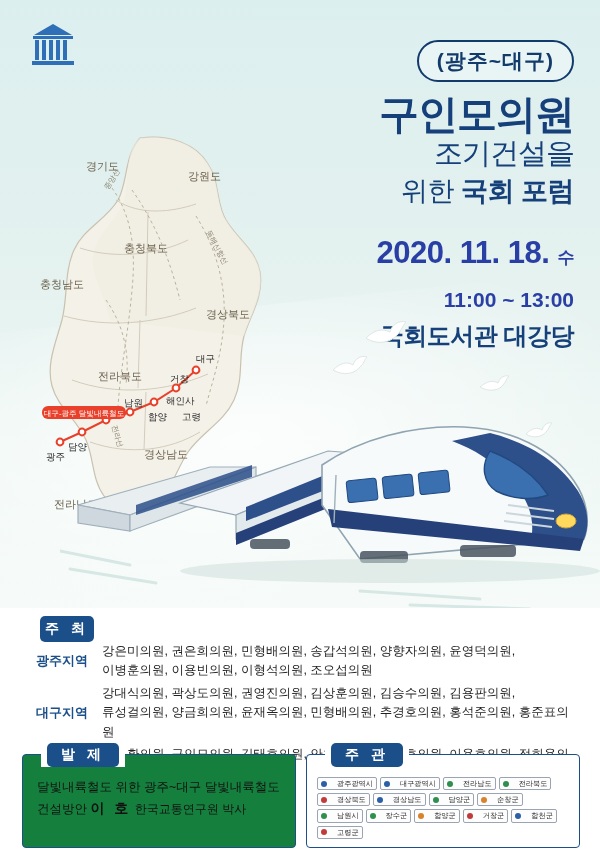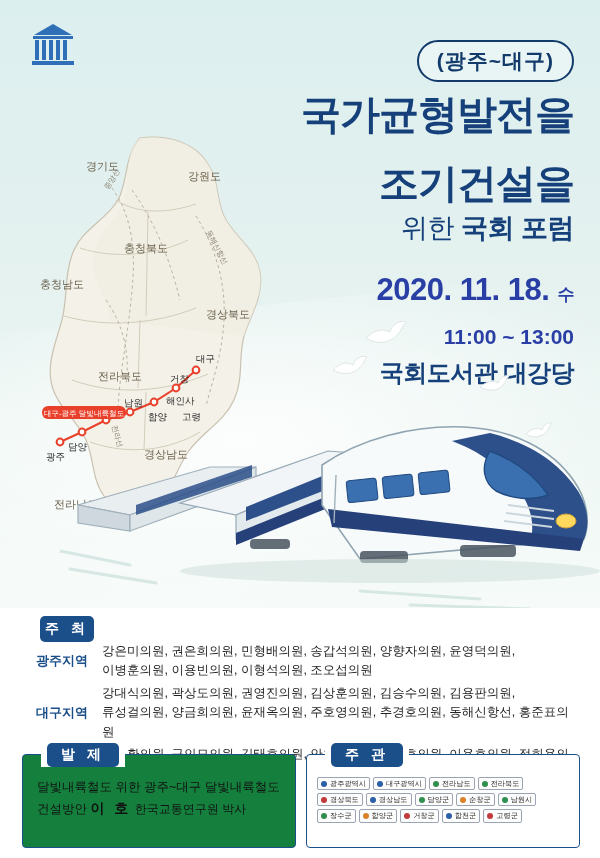--- a/index.html
+++ b/index.html
@@ -38,21 +38,21 @@
     color:#1f3a6e;
   }
   .route-pill{
     display:inline-block;
     border:2px solid #123a6b;border-radius:22px;
     padding:5px 18px;font-size:21px;font-weight:bold;color:#123a6b;
     background:rgba(255,255,255,.35);
     letter-spacing:1px;
   }
   .t1{font-size:40px;font-weight:bold;color:#15407a;letter-spacing:-1px;margin-top:10px;line-height:1.12;}
-  .t2{font-size:40px;font-weight:bold;color:#15407a;letter-spacing:-1px;line-height:1.12;margin-top:24px;}
+  .t2{font-size:29px;font-weight:normal;color:#15407a;letter-spacing:-1px;line-height:1.12;}
   .t3{font-size:27px;color:#15407a;margin-top:4px;letter-spacing:-0.5px;}
   .t3 b{font-weight:bold;}
   .date{
     margin-top:26px;font-size:31px;font-weight:bold;color:#2a3fa5;letter-spacing:-0.5px;
   }
   .date .dow{font-size:17px;font-weight:bold;}
   .time{margin-top:17px;font-size:21px;color:#2a3fa5;font-weight:bold;}
   .venue{margin-top:8px;font-size:24px;font-weight:bold;color:#15407a;letter-spacing:-0.5px;}
   
   .dove{position:absolute;}
@@ -83,21 +83,21 @@
   .panel-tag .tag{padding:3px 14px;}
   .present{
     position:absolute;left:14px;top:22px;width:248px;font-size:12.5px;color:#111;line-height:1.6;
   }
   .present .name{font-weight:bold;font-size:14px;letter-spacing:3px;}
   .present .aff{font-size:12px;}
   
   .chips{position:absolute;left:10px;top:22px;width:252px;display:flex;flex-wrap:wrap;gap:3px 3px;}
   .chip{
     border:1px solid #9aa4b3;border-radius:2px;font-size:7.2px;color:#2a2a2a;
-    padding:2px 3px;background:#fdfdfd;display:flex;align-items:center;gap:3px;
+    padding:2px 3px;background:#fdfdfd;display:flex;align-items:center;gap:10px;
     line-height:1;white-space:nowrap;
   }
   .chip i{display:inline-block;width:6px;height:6px;border-radius:50%;background:#2b5fa8;}
   .chip.g i{background:#2f8f4e;}
   .chip.r i{background:#c23b3b;}
   .chip.o i{background:#d9822b;}
 </style>
 </head>
 <body>
 
@@ -197,21 +197,21 @@
 
         <g>
           <rect x="22" y="286" width="84" height="13" rx="6" fill="#e8402a"></rect>
           <text x="64" y="296" text-anchor="middle" font-family="Liberation Sans, sans-serif" font-size="7.6" fill="#ffffff">대구-광주 달빛내륙철도</text>
         </g>
       </svg>
     </div>
 
     <div class="headline">
       <div class="route-pill">(광주~대구)</div>
-      <div class="t1">국가균형발전을</div>
+      <div class="t1">구인모의원</div>
       <div class="t2">조기건설을</div>
       <div class="t3">
         <span>위한 </span><b>국회 포럼</b>
       </div>
       <div class="date">
         <span>2020. 11. 18.</span>
         <span class="dow">수</span>
       </div>
       <div class="time">11:00 ~ 13:00</div>
       <div class="venue">국회도서관 대강당</div>
@@ -299,21 +299,21 @@
 
     <div class="host-body">
       <div class="region-row">
         <div class="region-name">광주지역</div>
         <div class="region-names" style="white-space:pre-line">강은미의원, 권은희의원, 민형배의원, 송갑석의원, 양향자의원, 윤영덕의원,
 이병훈의원, 이용빈의원, 이형석의원, 조오섭의원</div>
       </div>
       <div class="region-row">
         <div class="region-name">대구지역</div>
         <div class="region-names" style="white-space:pre-line">강대식의원, 곽상도의원, 권영진의원, 김상훈의원, 김승수의원, 김용판의원,
-류성걸의원, 양금희의원, 윤재옥의원, 주호영의원, 추경호의원, 동해신항선, 홍준표의원</div>
+류성걸의원, 양금희의원, 윤재옥의원, 민형배의원, 추경호의원, 홍석준의원, 홍준표의원</div>
       </div>
       <div class="region-row">
         <div class="region-name">경유지역</div>
         <div class="region-names" style="white-space:pre-line">곽용환의원, 구인모의원, 김태호의원, 안호영의원, 이개호의원, 이용호의원, 정희용의원</div>
       </div>
     </div>
 
     <div class="panel-left">
       <div class="panel-tag">
         <span class="tag">발 제</span>

